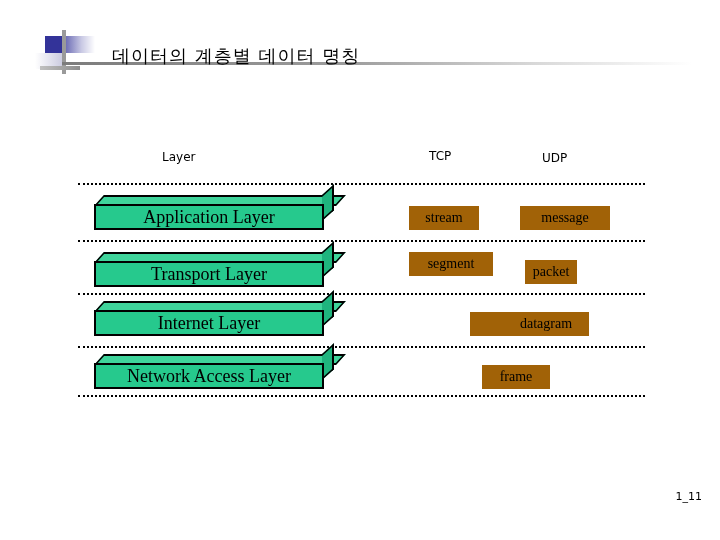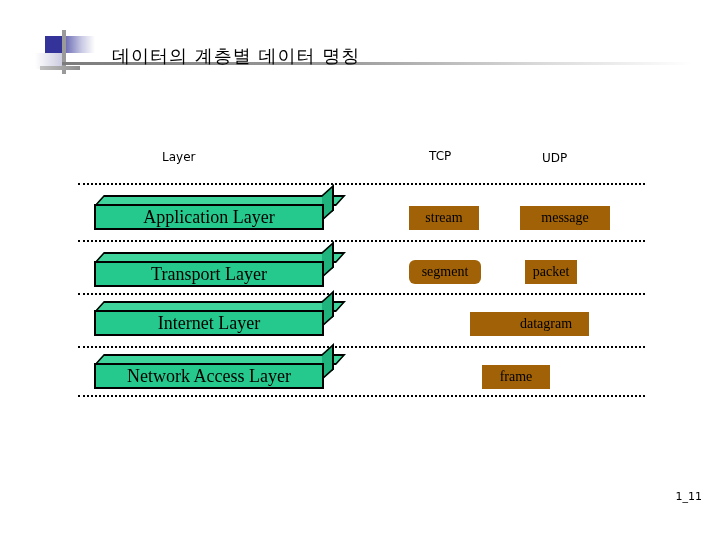--- a/index.html
+++ b/index.html
@@ -223,21 +223,21 @@
   <div class="chip" style="left:520px; top:76px; width:90px;">message</div>
 
   <div class="dotted-rule" style="top:110px;"></div>
 
   <div class="layer-box" style="top:122px;">
     <div class="face-top"></div>
     <div class="face-side"></div>
     <div class="face-front"></div>
     <div class="label">Transport Layer</div>
   </div>
-  <div class="chip" style="left:409px; top:130px; width:72px;border-radius:6px;">segment</div>
+  <div class="chip" style="left:409px; top:122px; width:84px;">segment</div>
   <div class="chip" style="left:525px; top:130px; width:52px;">packet</div>
 
   <div class="dotted-rule" style="top:163px;"></div>
 
   <div class="layer-box" style="top:171px;">
     <div class="face-top"></div>
     <div class="face-side"></div>
     <div class="face-front"></div>
     <div class="label">Internet Layer</div>
   </div>

